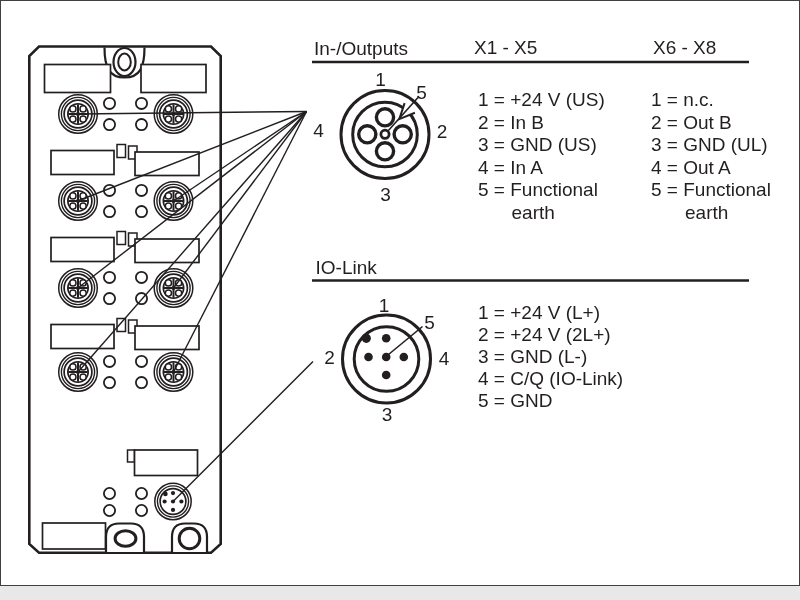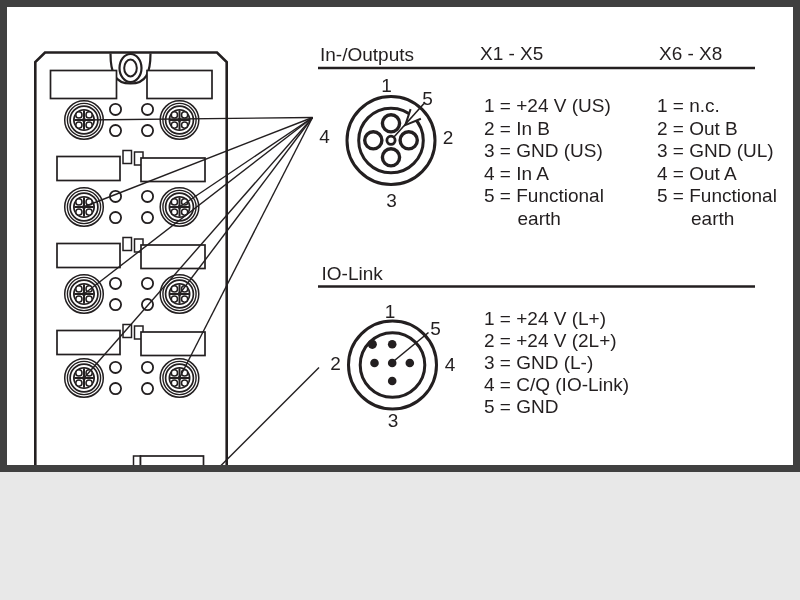--- a/index.html
+++ b/index.html
@@ -1,18 +1,18 @@
 <!DOCTYPE html>
 <html><head>
 <meta charset="utf-8">
 <style>
   html,body{margin:0;padding:0;background:#e8e8e8;}
   .page{
-    width:800px;height:472px;background:#ffffff;
-    border:7px solid #404040;box-sizing:border-box;
+    width:800px;height:586px;background:#ffffff;
+    border:1px solid #404040;box-sizing:border-box;
     position:relative;overflow:hidden;
     font-family:"Liberation Sans",sans-serif;
     text-decoration:underline;
   }
   svg{display:block;}
   svg text{
     font-family:"Liberation Sans",sans-serif;
     font-size:19px;
     fill:#231f20;
   }

